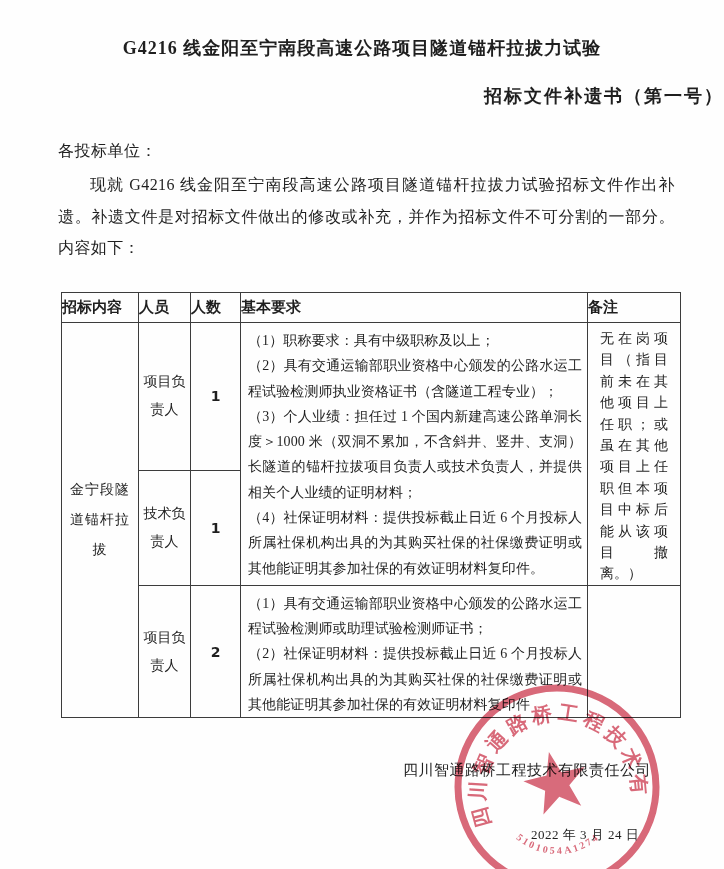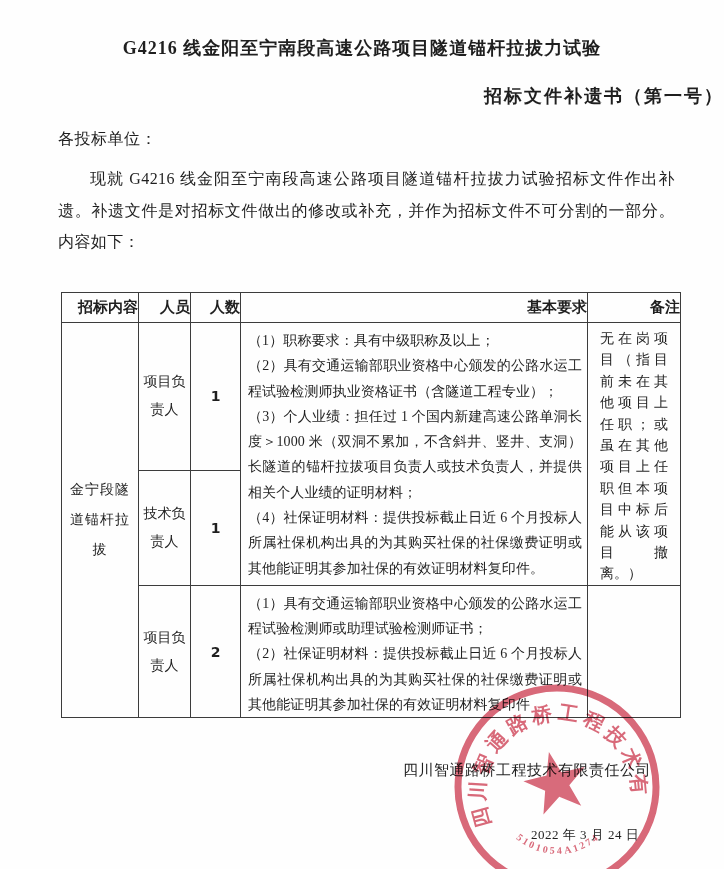--- a/index.html
+++ b/index.html
@@ -22,26 +22,26 @@
     letter-spacing:1px;
   }
   .title2 {
     margin-top:24px;
     text-align:right;
     font-size:18px; font-weight:bold;
     letter-spacing:2px;
   }
   .bodytext { padding:0 49px 0 58px; }
   .salutation {
-    margin-top:21px;
+    margin-top:33px;
     font-size:16px;
     letter-spacing:0.5px;
   }
   .para {
-    margin-top:13px;
+    margin-top:7px;
     font-size:16px;
     line-height:31.5px;
     text-align:justify;
     text-indent:2em;
     letter-spacing:0.4px;
     font-family:Liberation Serif, serif;
   }
   .section-heading {
     margin-top:26px;
     font-size:16px; font-weight:bold;
@@ -58,21 +58,21 @@
     font-size:14px;
   }
   .req-table th, .req-table td {
     border:1px solid #3c3c3c;
     vertical-align:middle;
     overflow:hidden;
   }
   .req-table th {
     height:30px;
     font-size:15px; font-weight:bold;
-    text-align:right;
+    text-align:left;
     padding:0;
   }
   td.cell-content {
     text-align:center;
     line-height:30px;
     padding:8px 8px;
     letter-spacing:1px;
   }
   td.cell-person {
     text-align:center;

